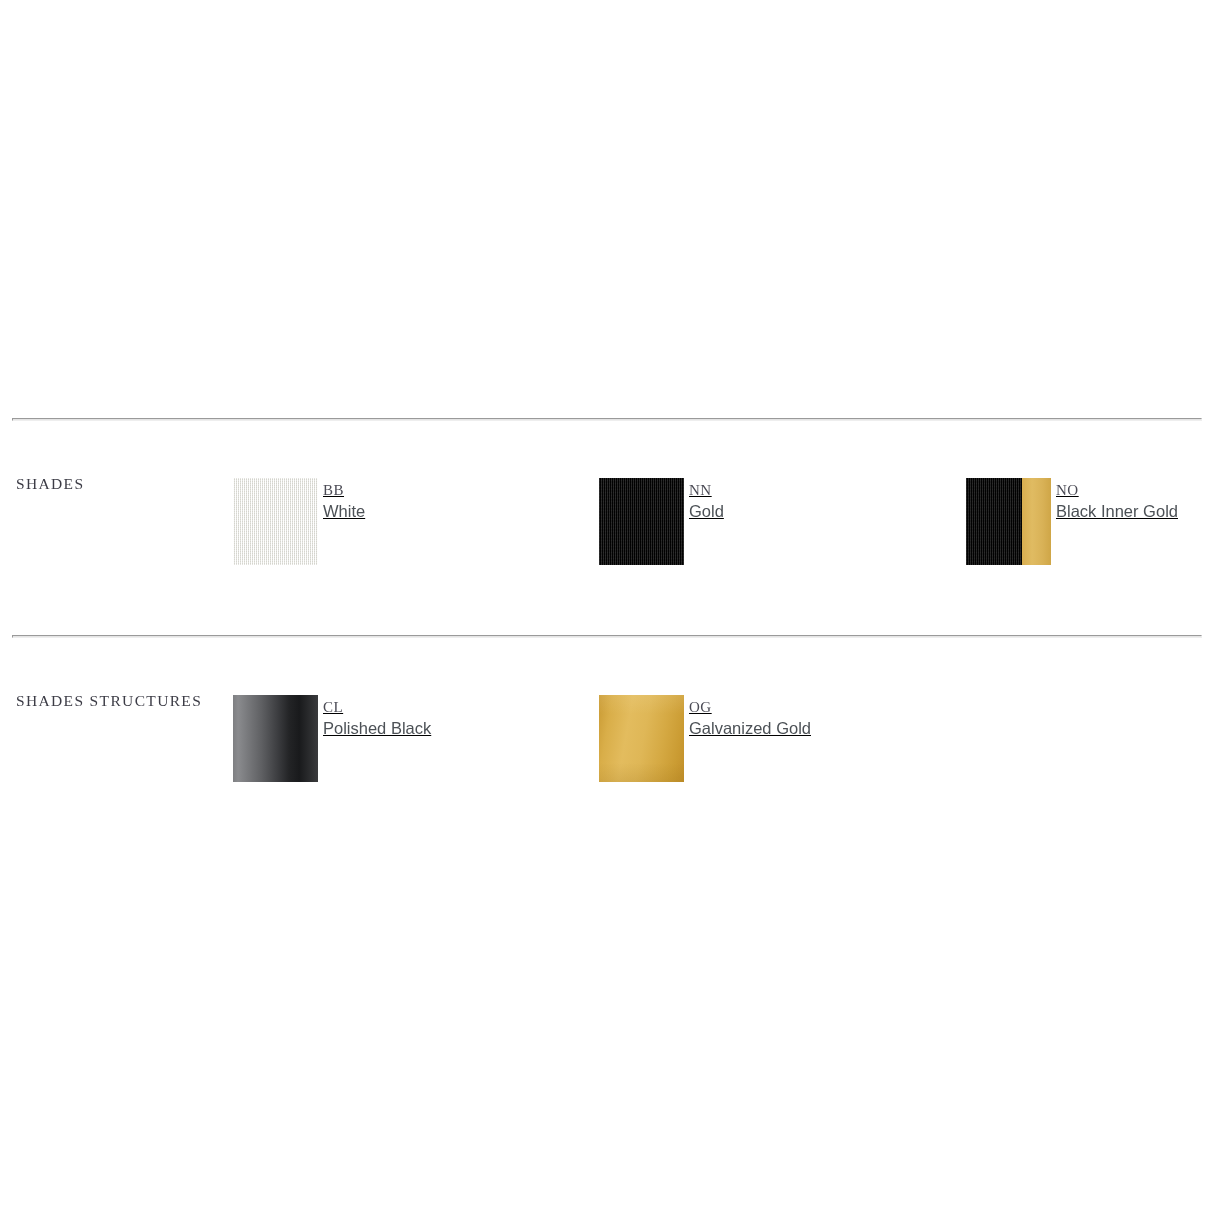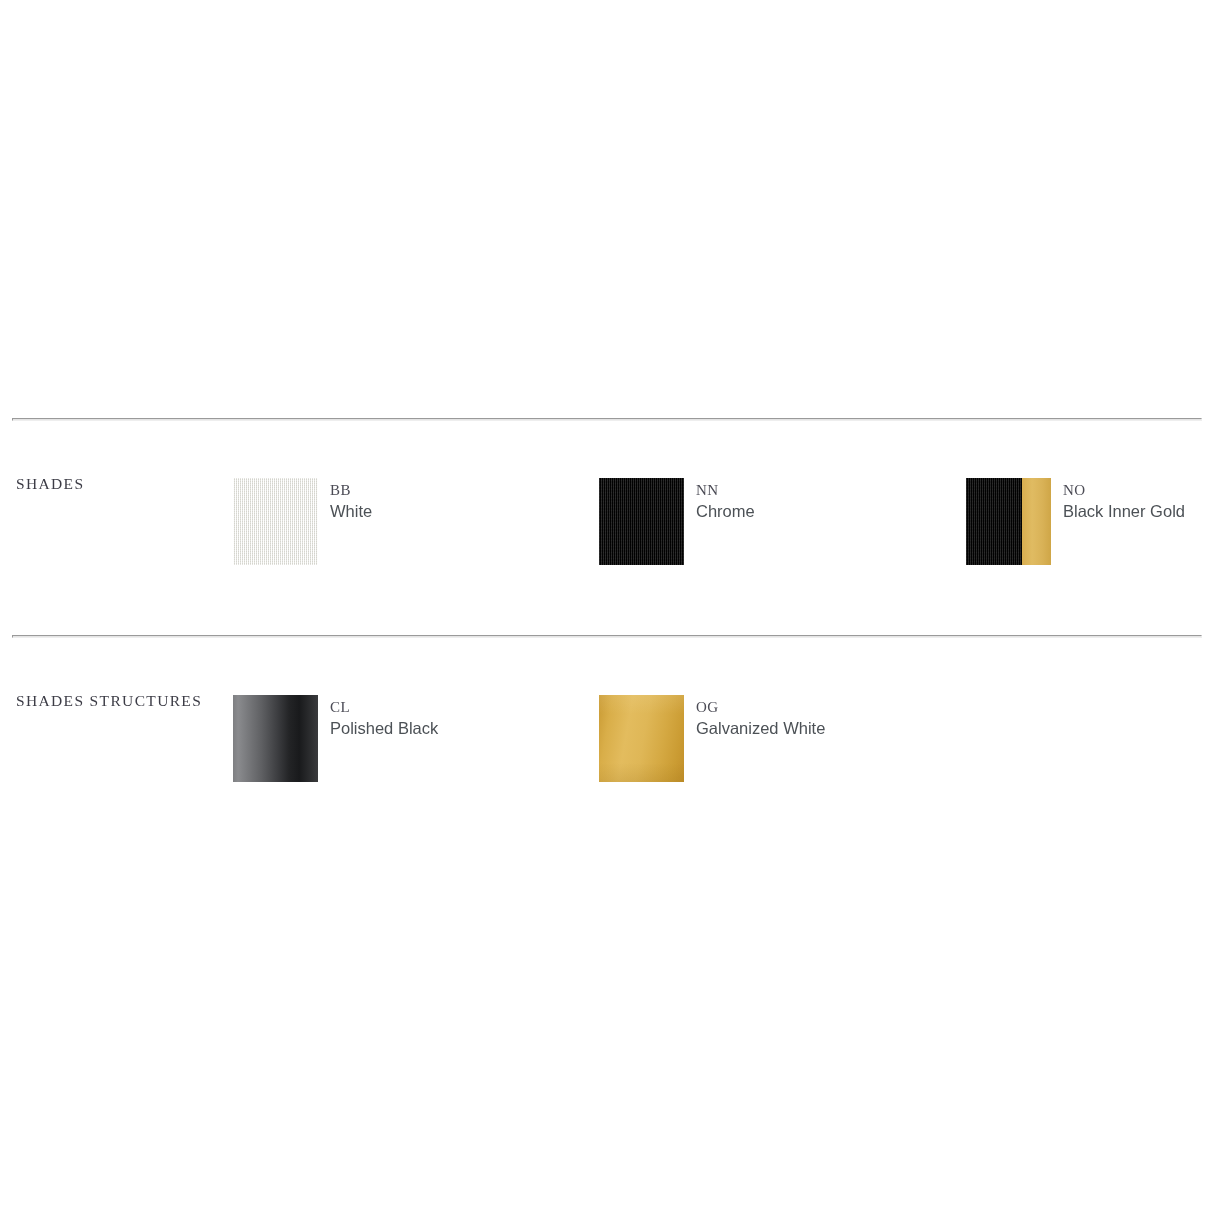--- a/index.html
+++ b/index.html
@@ -76,23 +76,24 @@
     left: 0;
     top: 6px;
     width: 85px;
     height: 87px;
     overflow: hidden;
     background: #cfcfcf;
   }
 
   .swatch-text {
     position: absolute;
-    left: 97px;
+    left: 90px;
     top: 10px;
     white-space: nowrap;
+    text-decoration: underline;
   }
   .swatch-code {
     font-family: "Liberation Serif", "DejaVu Serif", serif;
     font-size: 15px;
     letter-spacing: 0.5px;
     color: #4b4b55;
     line-height: 17px;
     display: block;
   }
   .swatch-name {
@@ -213,21 +214,21 @@
         <div class="swatch-text">
           <span class="swatch-code">BB</span>
           <span class="swatch-name">White</span>
         </div>
       </div>
 
       <div class="swatch-item col-1">
         <div class="swatch-chip tex-weave-black"></div>
         <div class="swatch-text">
           <span class="swatch-code">NN</span>
-          <span class="swatch-name">Chrome</span>
+          <span class="swatch-name">Gold</span>
         </div>
       </div>
 
       <div class="swatch-item col-2">
         <div class="swatch-chip tex-black-inner-gold">
           <div class="part-black"></div>
           <div class="part-gold"></div>
         </div>
         <div class="swatch-text">
           <span class="swatch-code">NO</span>
@@ -250,20 +251,20 @@
         <div class="swatch-text">
           <span class="swatch-code">CL</span>
           <span class="swatch-name">Polished Black</span>
         </div>
       </div>
 
       <div class="swatch-item col-1">
         <div class="swatch-chip tex-gold"></div>
         <div class="swatch-text">
           <span class="swatch-code">OG</span>
-          <span class="swatch-name">Galvanized White</span>
+          <span class="swatch-name">Galvanized Gold</span>
         </div>
       </div>
 
     </div>
   </div>
 
 </div>
 
 </body></html>

